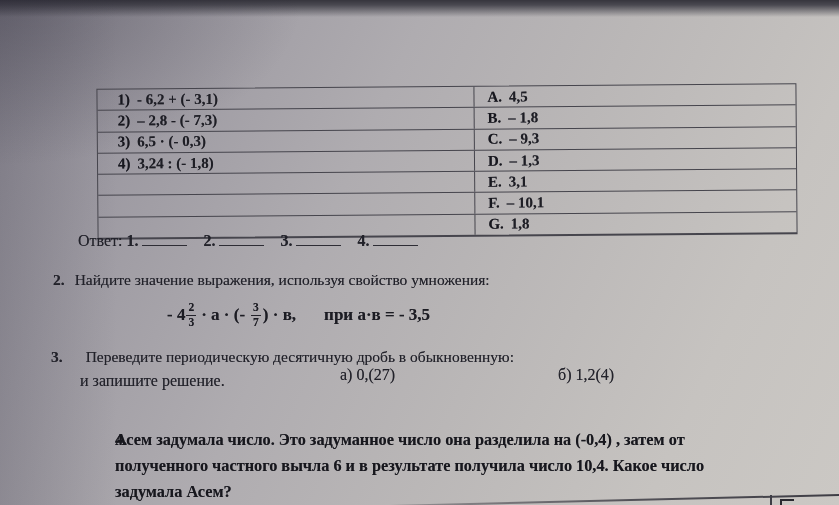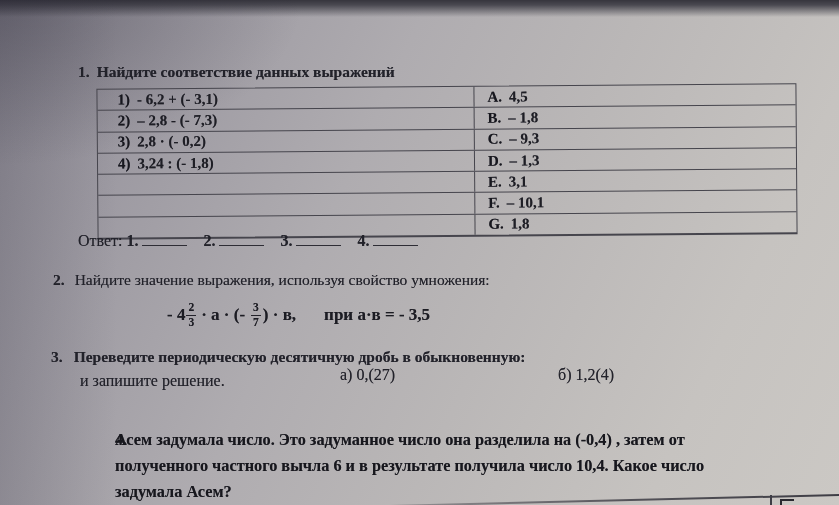--- a/index.html
+++ b/index.html
@@ -45,21 +45,21 @@
   .q2-head{top:271px;left:53px;}
   .q2-head .qtext{margin-left:10px;font-weight:400;font-family:Liberation Serif, serif;}
   .expr{position:absolute;left:167px;top:293px;height:44px;display:flex;align-items:center;font-size:17px;font-weight:600;color:#1c1c23;}
   .expr .mid{margin:0 5px;}
   .expr .tail{margin-left:2px;}
   .expr .cond{margin-left:28px;font-family:Liberation Serif, serif;}
   .frac{display:flex;flex-direction:column;align-items:center;font-size:11.5px;font-weight:700;line-height:1.18;margin-left:1px;}
   .frac .den{border-top:1.3px solid #23222a;padding:0 2px;}
   
   .q3-head{top:348px;left:51px;}
-  .q3-head .qtext{margin-left:11px;font-weight:700;}
+  .q3-head .qtext{margin-left:23px;font-weight:400;}
   .q3-item{position:absolute;top:366px;font-size:16px;}
   .q3-item-a{left:340px;}
   .q3-item-b{left:558px;}
   .q3-footer{position:absolute;left:80px;top:372px;font-size:16px;}
   
   .q4{position:absolute;left:115px;top:427px;width:688px;font-size:16.3px;line-height:26px;color:#17171d;}
   .q4 .qnum{position:absolute;left:0;top:0;font-size:16px;}
   .q4 .qtext{display:block;width:652px;font-weight:600;}
   
   .corner{position:absolute;left:388px;top:490px;width:451px;height:15px;overflow:hidden;}
@@ -68,23 +68,20 @@
     transform:rotate(-1.4deg);transform-origin:right center;}
   .corner-v{position:absolute;top:5px;left:382px;width:2px;height:10px;background:#3e3d45;}
   .corner-glyph{position:absolute;top:9px;left:392px;width:12px;height:6px;border-top:2.5px solid #2a2930;border-left:2.5px solid #2a2930;}
 </style>
 </head>
 <body>
 
 <div class="page">
 
 
-  <div class="qhead q1-head">
-    <span class="qnum">1.</span><span class="qtext">Найдите соответствие данных выражений</span>
-  </div>
 
   <div class="match-table">
     <div class="mrow">
       <div class="mcell-l">
           <span class="expr-label">1)</span>
           <span>- 6,2 + (- 3,1)</span>
         </div>
       <div class="mcell-r">
           <span class="opt-label">А.</span>
           <span>4,5</span>
@@ -96,21 +93,21 @@
           <span>– 2,8 - (- 7,3)</span>
         </div>
       <div class="mcell-r">
           <span class="opt-label">В.</span>
           <span>– 1,8</span>
         </div>
     </div>
     <div class="mrow">
       <div class="mcell-l">
           <span class="expr-label">3)</span>
-          <span>2,8 · (- 0,2)</span>
+          <span>6,5 · (- 0,3)</span>
         </div>
       <div class="mcell-r">
           <span class="opt-label">С.</span>
           <span>– 9,3</span>
         </div>
     </div>
     <div class="mrow">
       <div class="mcell-l">
           <span class="expr-label">4)</span>
           <span>3,24 : (- 1,8)</span>

